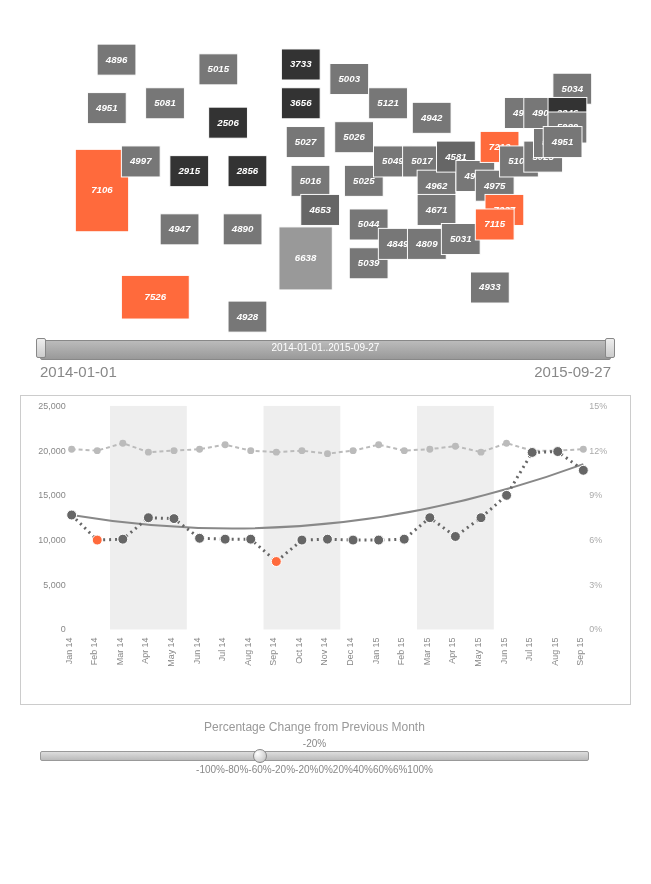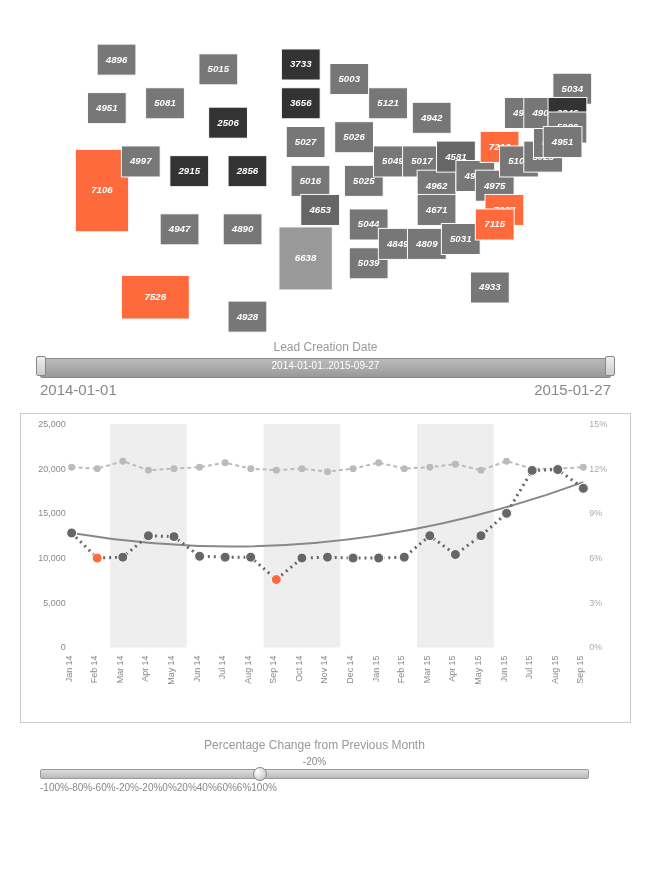--- a/index.html
+++ b/index.html
@@ -12,21 +12,21 @@
 .slider-track{position:relative;height:20px;background:linear-gradient(to bottom,#bbb,#999);border:1px solid #888;border-radius:2px}
 .slider-value{position:absolute;width:100%;text-align:center;color:#fff;font-size:10px;line-height:14px}
 .slider-handle{position:absolute;width:10px;height:20px;top:-3px;background:linear-gradient(to bottom,#eee,#ccc);border:1px solid #888;border-radius:2px;cursor:grab}
 .slider-labels{display:flex;justify-content:space-between;font-size:15px;color:#888;margin-top:3px}
 .chart-section{padding:5px 20px;position:relative}
 .chart-container{border:1px solid #ccc;height:310px;position:relative;background:#fff}
 .chart-svg{width:100%;height:100%}
 .pct-section{padding:10px 62px 20px 40px}
 .pct-track{position:relative;height:10px;background:linear-gradient(to bottom,#ddd,#bbb);border:1px solid #999;border-radius:2px}
 .pct-handle{position:absolute;width:14px;height:14px;top:-3px;background:radial-gradient(circle at 30% 30%,#fff,#bbb);border:1px solid #888;border-radius:50%;cursor:grab}
-.pct-ticks{display:flex;justify-content:flex-start;font-size:10px;color:#888;margin-top:3px}
+.pct-ticks{display:flex;justify-content:center;font-size:10px;color:#888;margin-top:3px}
 .pct-cur{text-align:center;font-size:10px;color:#888;margin-bottom:2px}
 </style>
 </head>
 <body>
 
 <div class="map-section">
 <svg class="map-svg" id="mapsvg" viewBox="0 0 611 330">
       <rect x="70" y="29" width="40" height="32" fill="#777" stroke="#fff" stroke-width="1"></rect>
       <text class="state-label" x="90" y="48">4896</text>
       <rect x="60" y="79" width="40" height="32" fill="#777" stroke="#fff" stroke-width="1"></rect>
@@ -122,29 +122,28 @@
       <rect x="530" y="114" width="40" height="32" fill="#777" stroke="#fff" stroke-width="1"></rect>
       <text class="state-label" x="550" y="133">4951</text>
       <rect x="95" y="267.5" width="70" height="45" fill="#ff6a3c" stroke="#fff" stroke-width="1"></rect>
       <text class="state-label" x="130" y="293">7526</text>
       <rect x="205" y="294" width="40" height="32" fill="#777" stroke="#fff" stroke-width="1"></rect>
       <text class="state-label" x="225" y="313">4928</text>
     </svg>
 </div>
 
 <div class="slider-section">
-<div class="slider-title">Lead Creation Date</div>
 <div class="slider-track">
 <div class="slider-value">2014-01-01..2015-09-27</div>
 <div class="slider-handle" style="left:-5px"></div>
 <div class="slider-handle" style="right:-5px"></div>
 </div>
 <div class="slider-labels">
 <span>2014-01-01</span>
-<span>2015-01-27</span>
+<span>2015-09-27</span>
 </div>
 </div>
 
 <div class="chart-section">
 
 <div class="chart-container">
 <svg class="chart-svg" id="chartsvg" viewBox="0 0 611 310">
         <rect x="88.625" y="10" width="77.25" height="225" fill="#eee"></rect>
         <rect x="243.125" y="10" width="77.25" height="225" fill="#eee"></rect>
         <rect x="397.625" y="10" width="77.25" height="225" fill="#eee"></rect>

